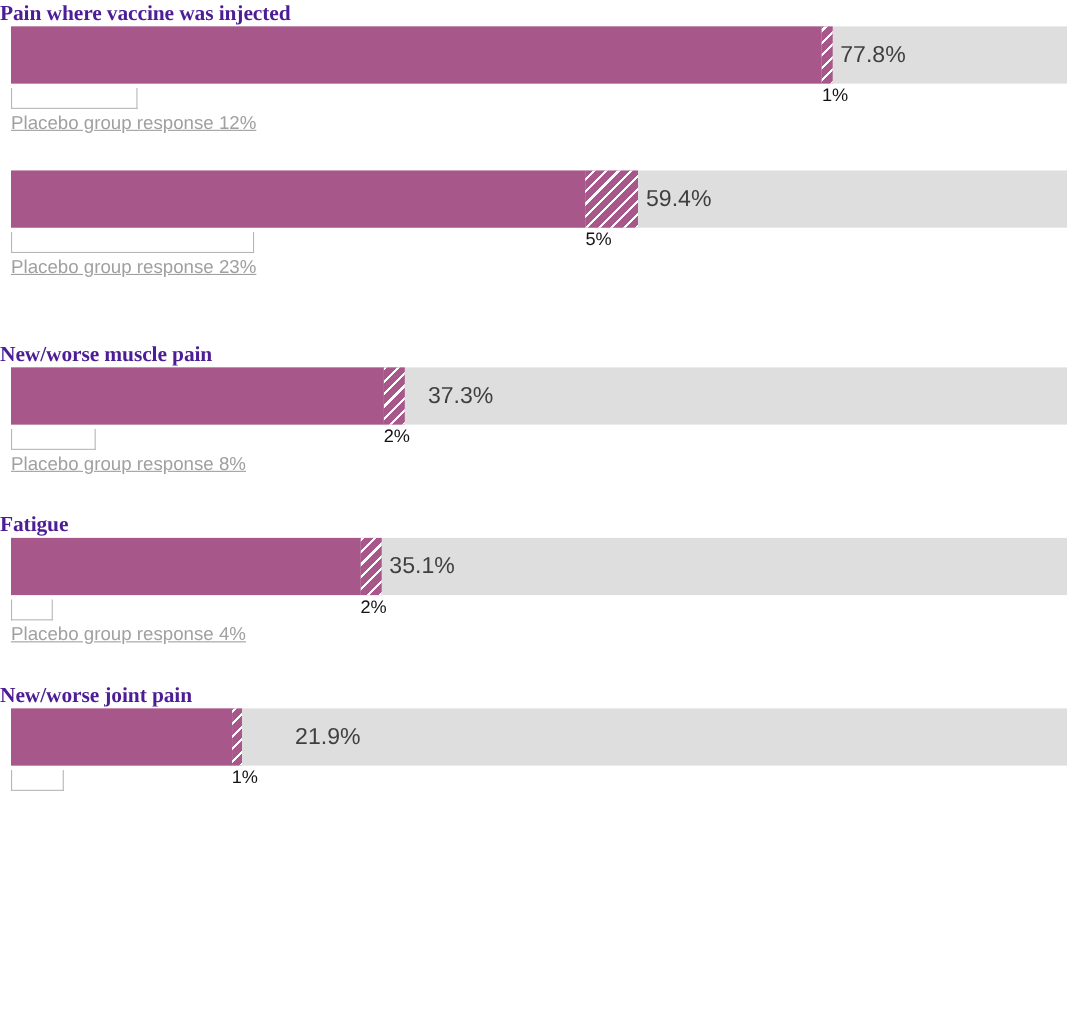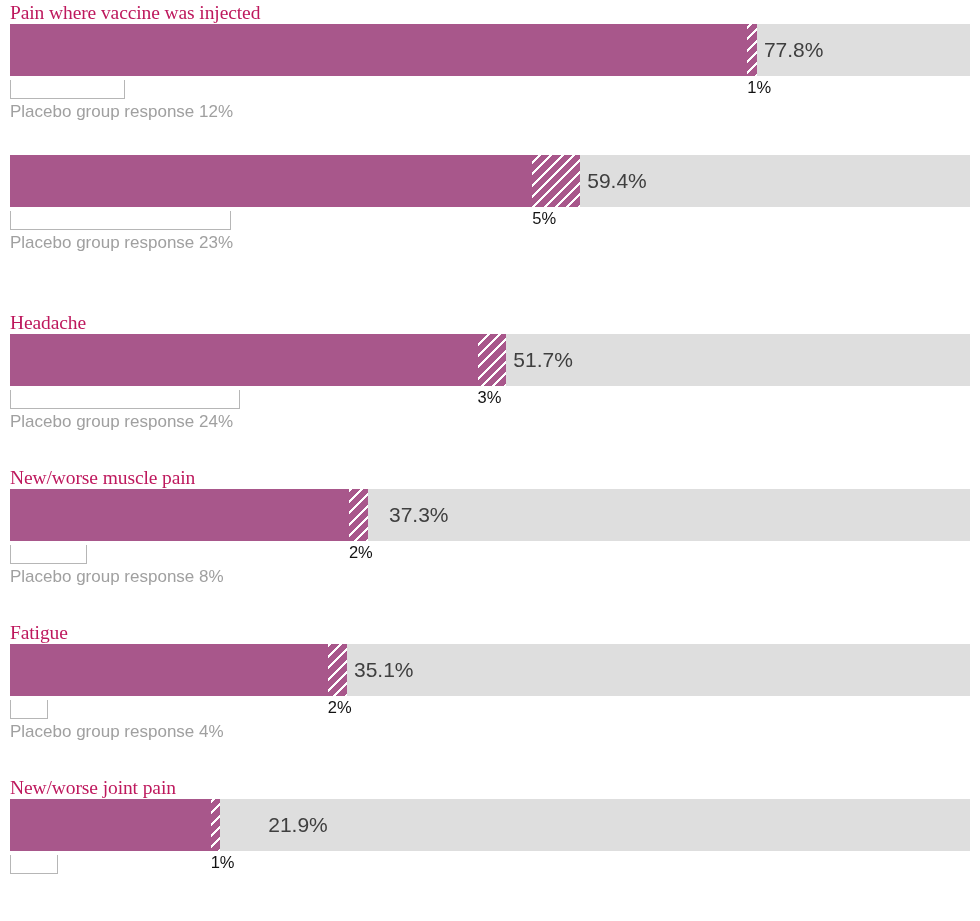--- a/index.html
+++ b/index.html
@@ -22,25 +22,24 @@
   }
 
   .group {
     position: relative;
     height: 155px;
   }
   .group:last-child { height: 146px; }
 
   .group-title {
     font-family: "Liberation Serif", serif;
-    font-weight: normal;
+    font-weight: bold;
     font-size: 19.5px;
     line-height: 22px;
-    color: #be185d;
-    padding-left: 10px;
+    color: #4c1d95;
     padding-top: 2px;
     letter-spacing: -0.1px;
     white-space: nowrap;
   }
 
   
   .bar-row {
     position: relative;
     margin: 0 10px 0 10px;
     height: 52px;
@@ -107,20 +106,21 @@
     border-bottom: 1px solid #b6b6b6;
     box-sizing: border-box;
     background: transparent;
   }
   .placebo-caption {
     padding-left: 10px;
     font-size: 17px;
     color: #a0a0a0;
     line-height: 24px;
     white-space: nowrap;
+    text-decoration: underline;
   }
 </style>
 </head>
 <body>
 
 <div id="chart-root">
     <div class="group">
       <div class="group-title">Pain where vaccine was injected</div>
       <div class="bar-row">
         <div class="track"></div>
@@ -139,34 +139,20 @@
         <div class="track"></div>
         <div class="bar-solid" style="width: 522.24px;"></div>
         <div class="bar-hatch" style="left: 522.24px; width: 48px;"></div>
         <div class="value-label" style="left: 570.24px;">59.4%</div>
         <div class="severe-label" style="left: 522.24px;">5%</div>
       </div>
       <div class="placebo-row">
         <div class="placebo-box" style="width: 220.8px;"></div>
       </div>
       <div class="placebo-caption">Placebo group response 23%</div>
-    </div>
-    <div class="group">
-      <div class="group-title">Headache</div>
-      <div class="bar-row">
-        <div class="track"></div>
-        <div class="bar-solid" style="width: 467.52px;"></div>
-        <div class="bar-hatch" style="left: 467.52px; width: 28.8px;"></div>
-        <div class="value-label" style="left: 496.32px;">51.7%</div>
-        <div class="severe-label" style="left: 467.52px;">3%</div>
-      </div>
-      <div class="placebo-row">
-        <div class="placebo-box" style="width: 230.4px;"></div>
-      </div>
-      <div class="placebo-caption">Placebo group response 24%</div>
     </div>
     <div class="group">
       <div class="group-title">New/worse muscle pain</div>
       <div class="bar-row">
         <div class="track"></div>
         <div class="bar-solid" style="width: 338.88px;"></div>
         <div class="bar-hatch" style="left: 338.88px; width: 19.2px;"></div>
         <div class="value-label" style="left: 372px;">37.3%</div>
         <div class="severe-label" style="left: 338.88px;">2%</div>
       </div>

